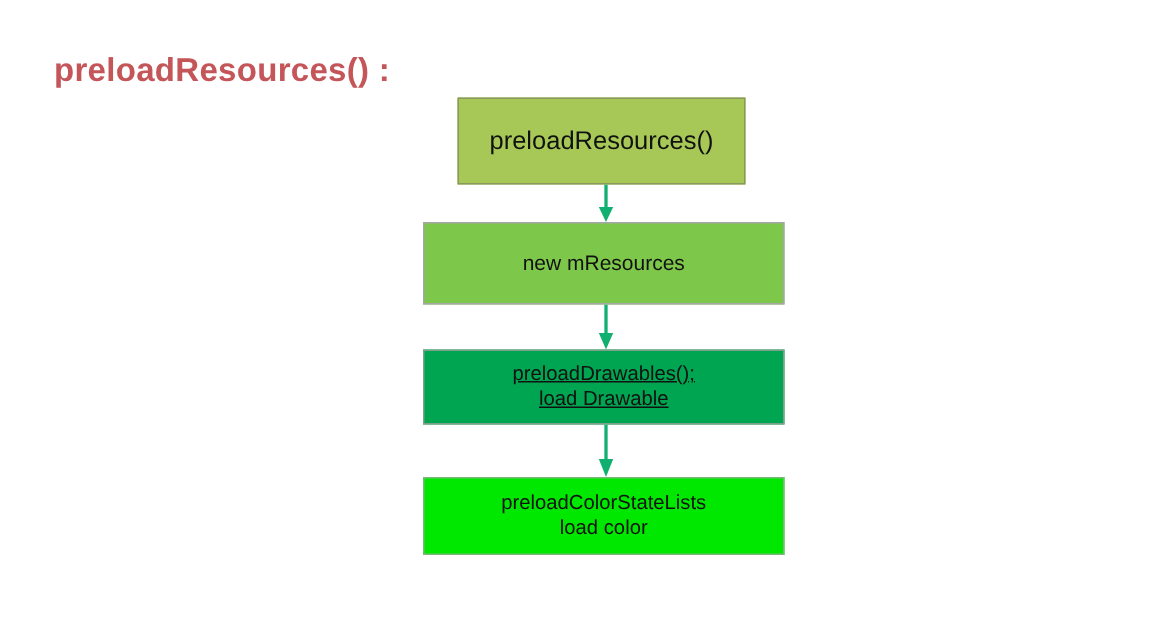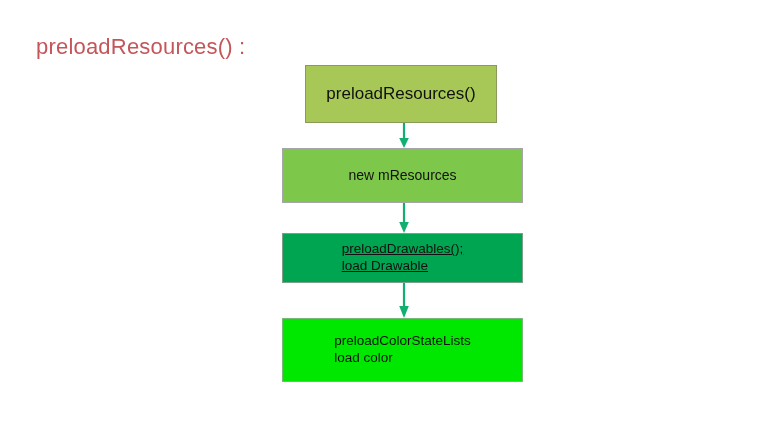--- a/index.html
+++ b/index.html
@@ -19,35 +19,35 @@
     height: 428px;
     background: #ffffff;
   }
 
   
   #title {
     position: absolute;
     left: 36px;
     top: 34px;
     font-size: 22px;
-    font-weight: normal;
+    font-weight: bold;
     color: #c4565a;
     letter-spacing: 0.2px;
     white-space: pre;
     text-align: right;
   }
 
   
   .node {
     position: absolute;
     box-sizing: border-box;
     display: flex;
     align-items: center;
     justify-content: center;
-    text-align: left;
+    text-align: center;
     color: #111111;
     font-size: 14px;
     line-height: 1.25;
     white-space: pre-line;
   }
 
   #node-0 {
     left: 305px;
     top: 65px;
     width: 192px;
@@ -72,21 +72,21 @@
     height: 50px;
     background: #00a551;
     border: 1px solid #7f9f8a;
     font-size: 13.5px;
     text-decoration: underline;
   }
   #node-3 {
     left: 282px;
     top: 318px;
     width: 241px;
-    height: 64px;
+    height: 52px;
     background: #00e800;
     border: 1px solid #7ab87a;
     font-size: 13.5px;
   }
 
   
   .arrow {
     position: absolute;
     left: 395px;
     width: 18px;

